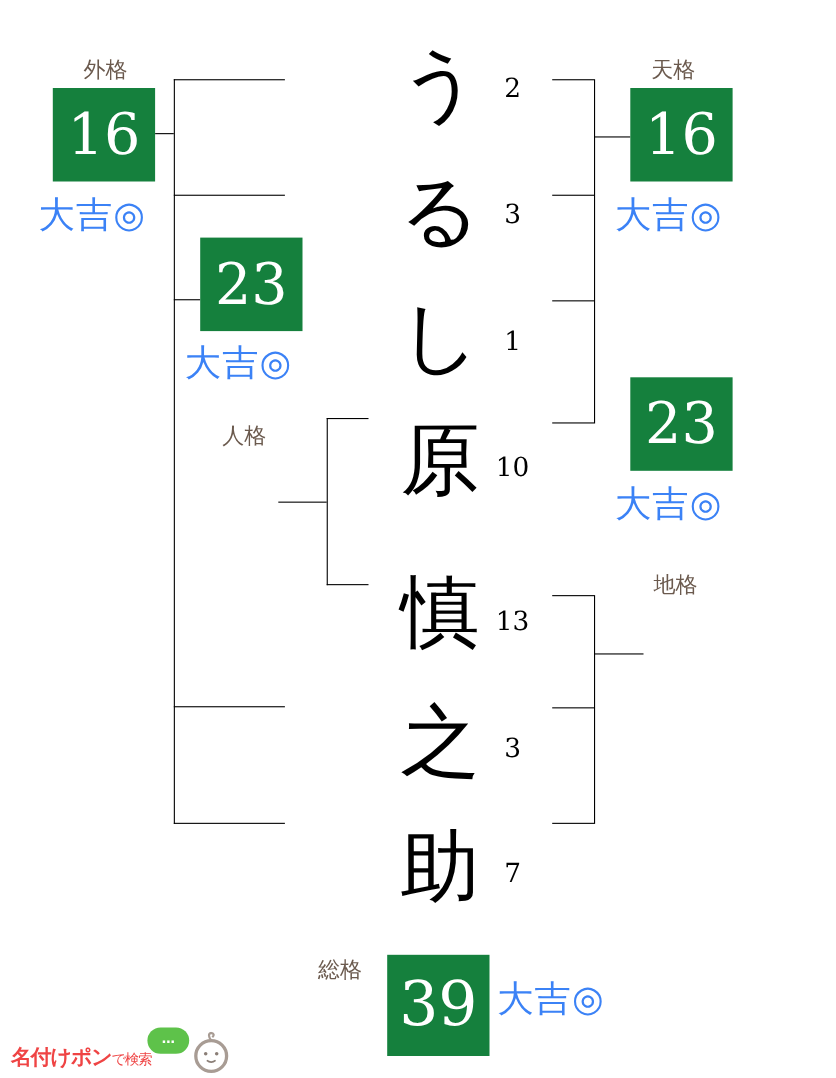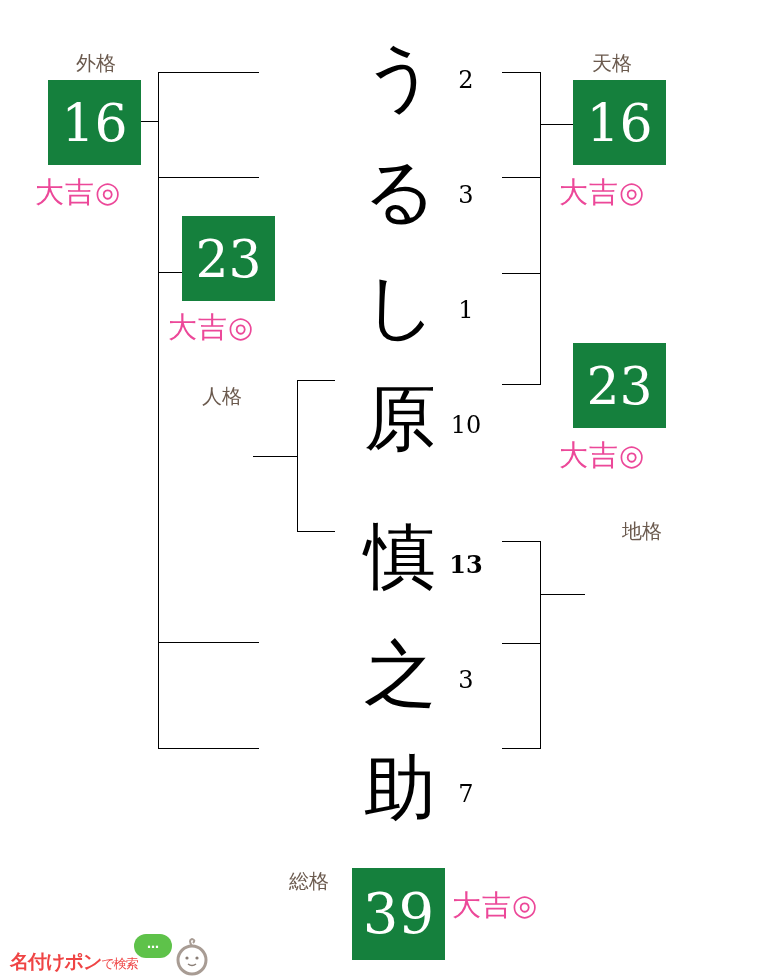--- a/index.html
+++ b/index.html
@@ -6,21 +6,21 @@
   body { width: 760px; height: 980px; position: relative; overflow: hidden;
          font-family: "DejaVu Sans", "Liberation Sans", sans-serif; }
   .line { position: absolute; background: #000000; }
   .h { height: 1px; }
   .v { width: 1px; }
   .label { position: absolute; font-size: 20px; color: #6b5a4e; line-height: 1; white-space: nowrap;
            font-family: "DejaVu Sans", sans-serif; }
   .box { position: absolute; width: 93px; height: 85px; background: #15803d; color: #ffffff;
          display: flex; align-items: center; justify-content: center;
          font-family: "DejaVu Serif", "Liberation Serif", serif; font-size: 52px; line-height: 1; }
-  .fortune { position: absolute; color: #ec4899; font-size: 29px; line-height: 1; white-space: nowrap;
+  .fortune { position: absolute; color: #3b82f6; font-size: 33px; line-height: 1; white-space: nowrap;
              font-family: "DejaVu Sans", sans-serif; letter-spacing: 1px; }
   .char { position: absolute; left: 360px; width: 80px; text-align: center; font-size: 72px; line-height: 1;
           color: #000000; font-family: "DejaVu Serif", "Liberation Serif", serif; }
   .stroke { position: absolute; left: 446px; width: 40px; text-align: center; font-size: 24px; line-height: 1;
             color: #000000; font-family: "DejaVu Serif", "Liberation Serif", serif; }
   .logo { position: absolute; left: 6px; top: 930px; width: 210px; height: 46px; }
   .logo-text { position: absolute; left: 4px; top: 22px; color: #ef4444; font-size: 19px; font-weight: bold;
                white-space: nowrap; line-height: 1; font-family: "DejaVu Sans", sans-serif; letter-spacing: -1px; }
   .logo-text small { font-size: 13px; font-weight: normal; }
   .bubble { position: absolute; left: 128px; top: 4px; width: 38px; height: 24px; border-radius: 12px; background: #5ec24a;
@@ -58,37 +58,37 @@
 <div class="line h" style="left:502px; top:384px; width:38px;"></div>
 <div class="line h" style="left:540px; top:124px; width:33px;"></div>
 
 <div class="label" style="left:592px; top:53px;">天格</div>
 <div class="box" style="left:573px; top:80px;">16</div>
 <div class="fortune" style="left:559px; top:178px;">大吉◎</div>
 
 <div class="box" style="left:573px; top:343px;">23</div>
 <div class="fortune" style="left:559px; top:441px;">大吉◎</div>
 
-<div class="label" style="left:594px; top:521px;margin-left:28px;">地格</div>
+<div class="label" style="left:594px; top:521px;">地格</div>
 <div class="line v" style="left:540px; top:541px; height:208px;"></div>
 <div class="line h" style="left:502px; top:541px; width:38px;"></div>
 <div class="line h" style="left:502px; top:643px; width:38px;"></div>
 <div class="line h" style="left:502px; top:748px; width:38px;"></div>
 <div class="line h" style="left:540px; top:594px; width:45px;"></div>
 
 <div class="char" style="top:40px;">う</div>
 <div class="stroke" style="top:68px;">2</div>
 <div class="char" style="top:155px;">る</div>
 <div class="stroke" style="top:183px;">3</div>
 <div class="char" style="top:270px;">し</div>
 <div class="stroke" style="top:298px;">1</div>
 <div class="char" style="top:382px;">原</div>
 <div class="stroke" style="top:413px;">10</div>
 <div class="char" style="top:520px;">慎</div>
-<div class="stroke" style="top:553px;font-weight:bold;">13</div>
+<div class="stroke" style="top:553px;">13</div>
 <div class="char" style="top:638px;">之</div>
 <div class="stroke" style="top:668px;">3</div>
 <div class="char" style="top:752px;">助</div>
 <div class="stroke" style="top:782px;">7</div>
 
 <div class="label" style="left:289px; top:871px;">総格</div>
 <div class="box" style="left:352px; top:868px; height:92px; font-size:56px;">39</div>
 <div class="fortune" style="left:452px; top:891px;">大吉◎</div>
 
 <div class="logo">

